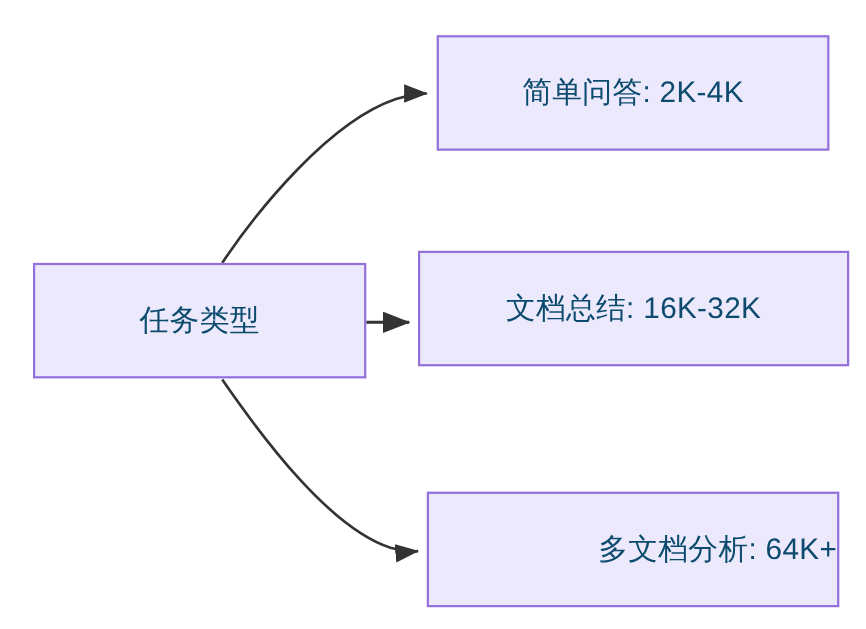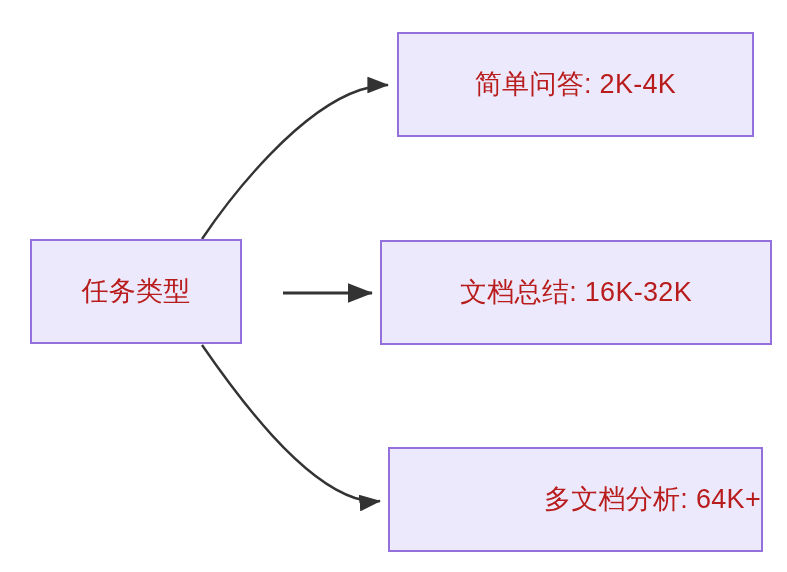--- a/index.html
+++ b/index.html
@@ -32,41 +32,41 @@
     background: #ebe9fb;
     border: 2px solid #9370db;
     display: flex;
     align-items: center;
     justify-content: center;
     text-align: center;
   }
   .node-label {
     font-size: 27px;
     line-height: 1.2;
-    color: #b91c1c;
+    color: #0c4a6e;
     letter-spacing: 0.3px;
     white-space: nowrap;
   }
   
   #node-root {
     left: 30px;
     top: 239px;
-    width: 212px;
+    width: 303px;
     height: 105px;
   }
   
   #node-simple-qa {
     left: 397px;
     top: 32px;
     width: 357px;
     height: 105px;
   }
   #node-doc-summary {
     left: 380px;
-    top: 240px;
+    top: 228px;
     width: 392px;
     height: 105px;
   }
   #node-multi-doc {
     left: 388px;
     top: 447px;
     width: 375px;
     height: 105px;
     justify-content: flex-end;
   }

